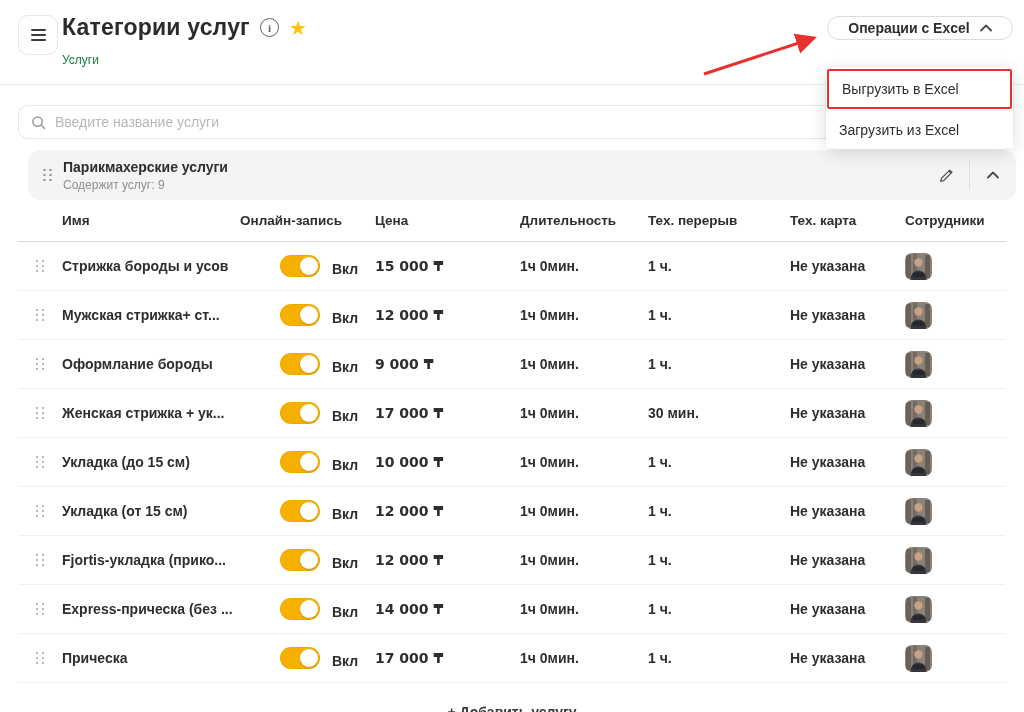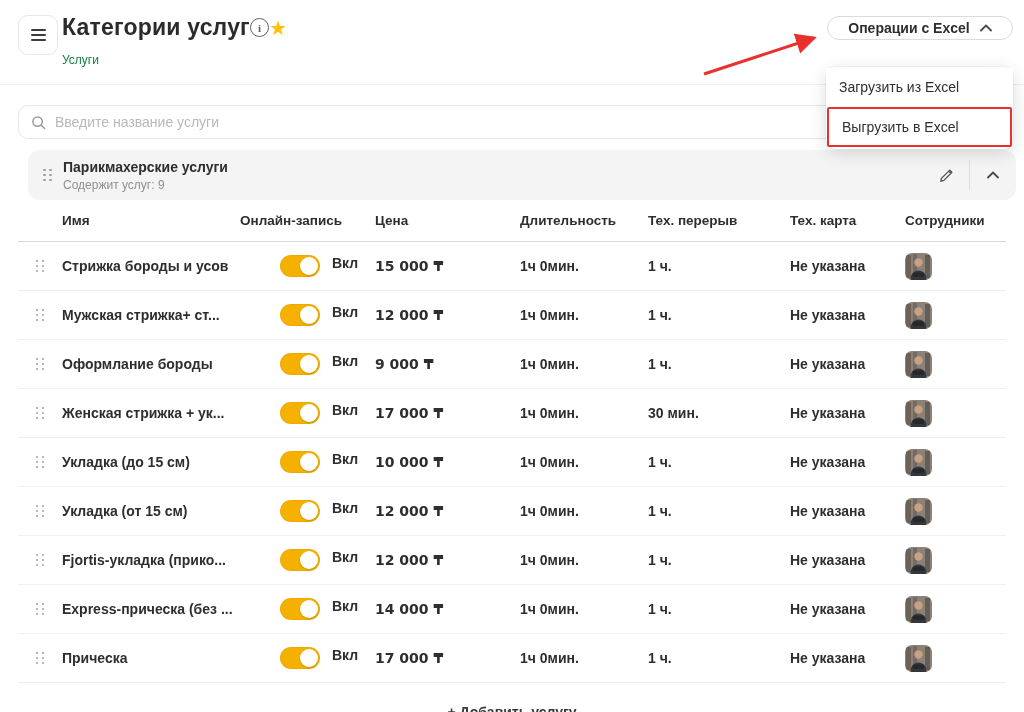--- a/index.html
+++ b/index.html
@@ -6,21 +6,21 @@
   html,body { background:#fff; }
   body { font-family:"Liberation Sans","DejaVu Sans",sans-serif; color:#2e2e2e; }
   .page { position:relative; width:1024px; height:712px; background:#fff; overflow:hidden; }
 
   
   .topbar { position:absolute; left:0; top:0; width:100%; height:85px; border-bottom:1px solid #ececec; }
   .burger { position:absolute; left:18px; top:15px; width:40px; height:40px; border:1px solid #e3e7ee; border-radius:10px;
             background:#fff; display:flex; flex-direction:column; justify-content:center; align-items:center; gap:3px; cursor:pointer; }
   .burger i { display:block; width:15px; height:2px; background:#3c3c3c; border-radius:1px; }
   .title-wrap { position:absolute; left:62px; top:14px; }
-  .title-line { display:flex; align-items:center; }
+  .title-line { display:flex; align-items:center; gap:10px; }
   .page-title { font-size:23px; font-weight:700; color:#2b2b2b; letter-spacing:.2px; }
   .info-ic { width:19px; height:19px; border:1.4px solid #5f6368; border-radius:50%; display:flex; align-items:center; justify-content:center;
              font-size:11px; font-weight:700; color:#5f6368; font-family:"Liberation Serif",serif; }
   .star-ic { color:#ffc10d; font-size:20px; line-height:1; }
   .subtitle { font-size:12px; color:#15803d; margin-top:12px; }
 
   .excel-btn { position:absolute; left:827px; top:16px; width:186px; height:24px; background:#fff; border:1px solid #dcdcdc;
                border-radius:20px; display:flex; align-items:center; justify-content:center; gap:10px; font-size:14px; font-weight:700;
                color:#2e2e2e; cursor:pointer; }
   .chev { width:12px; height:8px; }
@@ -57,21 +57,21 @@
   .cat-sep { width:1px; height:30px; background:#dddddd; }
 
   
   .grid-cols { display:grid; grid-template-columns:44px 178px 135px 145px 128px 142px 115px 1fr; align-items:center; }
   .thead { position:absolute; left:18px; top:200px; width:988px; height:42px; border-bottom:1px solid #d9d9d9; }
   .thead > div { font-size:13.5px; font-weight:700; color:#2e2e2e; }
   .tbody { position:absolute; left:18px; top:242px; width:988px; }
   .trow { height:49px; border-bottom:1px solid #efefef; cursor:pointer;font-weight:bold; }
   .cell { font-size:14px; color:#2e2e2e; }
   .handle-cell { display:flex; justify-content:center; }
-  .toggle-cell { display:flex; align-items:flex-start; gap:12px;padding-left:40px; }
+  .toggle-cell { display:flex; align-items:flex-end; gap:12px;padding-left:40px; }
   .toggle { width:40px; height:22px; border-radius:11px; background:#f6b100; position:relative; flex:0 0 auto;
             box-shadow:inset 0 0 0 1px rgba(0,0,0,.04); cursor:pointer; }
   .toggle .knob { position:absolute; right:2px; top:2px; width:18px; height:18px; background:#fff; border-radius:50%;
                   box-shadow:0 1px 2px rgba(0,0,0,.18); }
   .price { font-family:"DejaVu Sans","Liberation Sans",sans-serif; }
   .avatar { width:27px; height:27px; border-radius:7px; overflow:hidden; display:block; }
 
   
   .add-service { position:absolute; left:0; top:704px; width:100%; text-align:center; font-size:14px; font-weight:700; color:#3a3a3a; cursor:pointer; }
 </style>
@@ -97,22 +97,22 @@
 
     <div class="excel-btn">
       <span>Операции с Excel</span>
       <svg class="chev" viewBox="0 0 12 8">
           <path d="M1 6.5 L6 1.5 L11 6.5"></path>
         </svg>
     </div>
   </div>
 
   <div class="dropdown">
+    <div class="menu-item highlighted">Выгрузить в Excel</div>
     <div class="menu-item">Загрузить из Excel</div>
-    <div class="menu-item highlighted">Выгрузить в Excel</div>
   </div>
 
   <svg class="anno-arrow" viewBox="0 0 145 58">
     <defs>
       <marker id="ah" markerWidth="9" markerHeight="9" refX="6" refY="3.5" orient="auto">
         <path d="M0,0 L7,3.5 L0,7 Z" fill="#e8312e"></path>
       </marker>
     </defs>
     <line x1="16" y1="48" x2="126" y2="12" stroke="#e8312e" stroke-width="3" marker-end="url(#ah)"></line>
   </svg>

